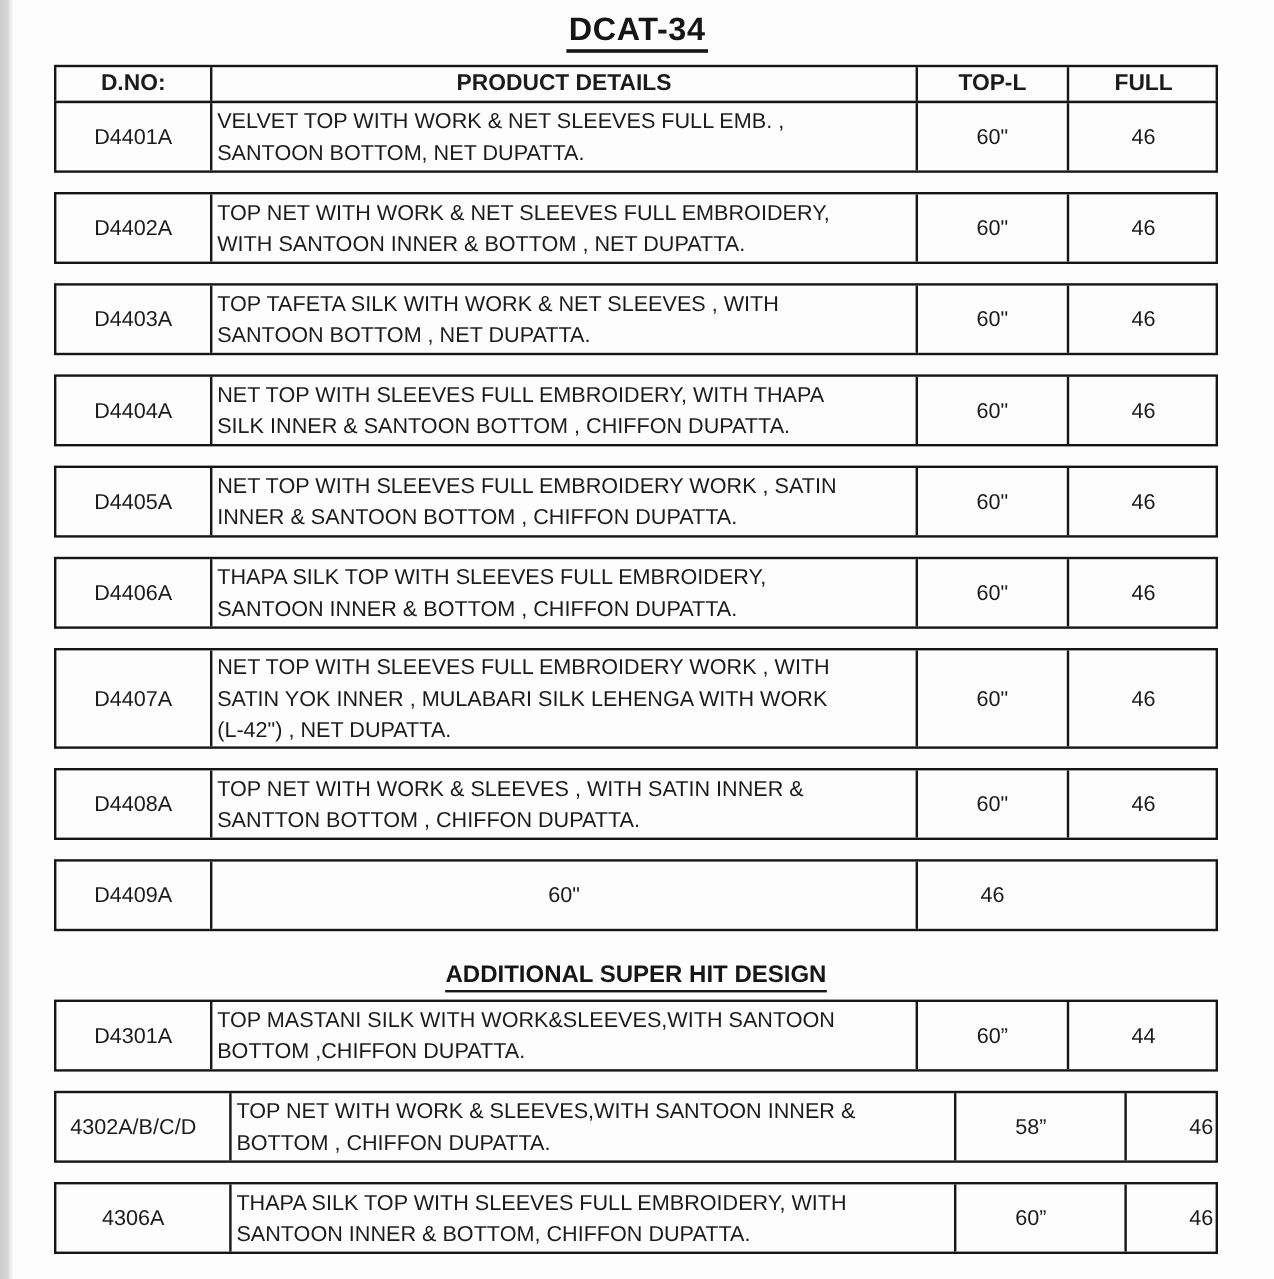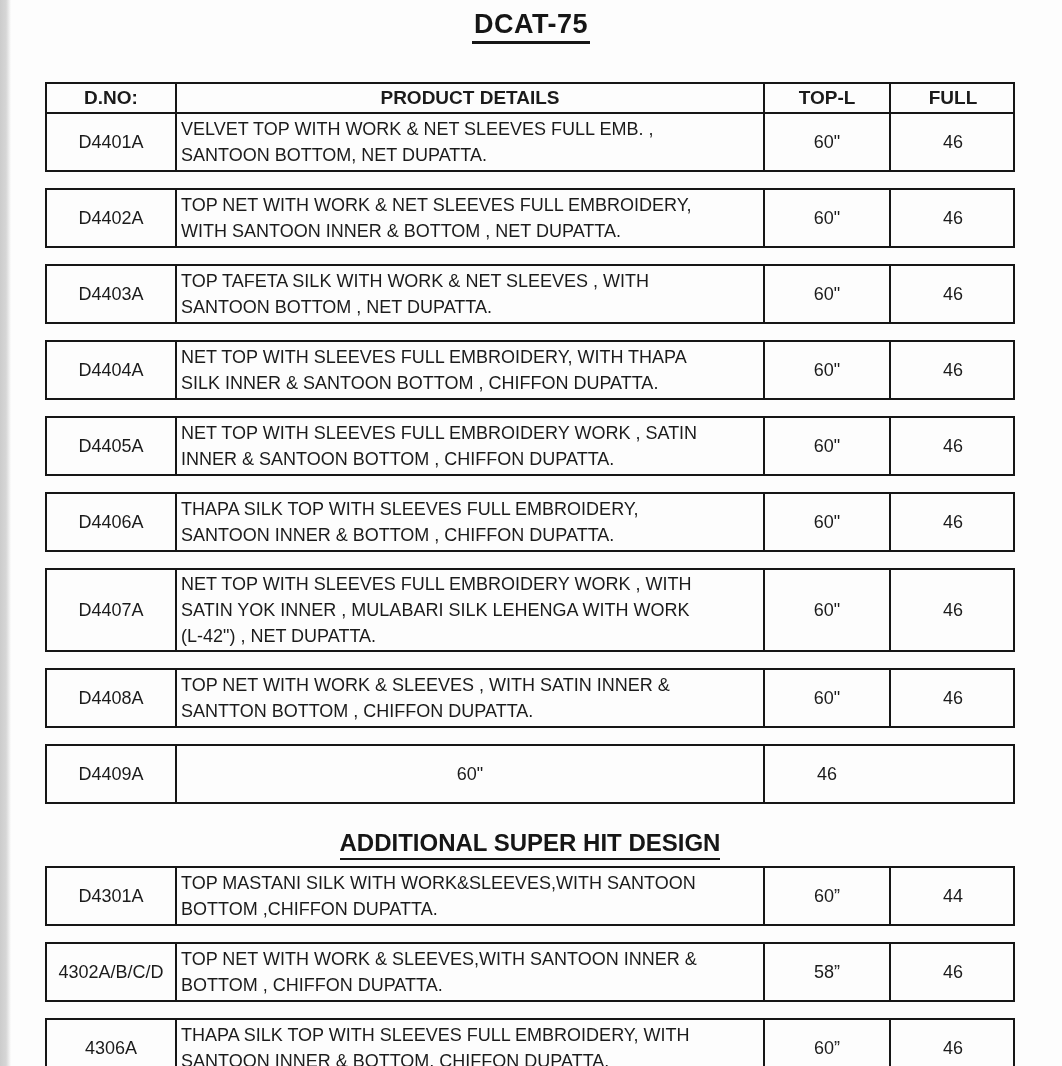--- a/index.html
+++ b/index.html
@@ -17,21 +17,21 @@
   }
   .title-wrap{ text-align:center; padding-top:9px; }
   .title{
     display:inline-block;
     font-size:27px;font-weight:bold;letter-spacing:.5px;
     border-bottom:3px solid #161616;
     padding:0 2px 1px 2px;
     color:#161616;
   }
   .content{ margin-left:45px; width:970px; }
-  .table-area{ margin-top:38px;border-radius:26px; }
+  .table-area{ margin-top:10px;border-radius:26px; }
   .row-box{
     display:grid;
     grid-template-columns:128px 588px 126px 126px;
     border:2px solid #161616;
     background:#fdfdfd;
     box-sizing:border-box;
     width:970px;
   }
   .cell{
     display:flex;align-items:center;
@@ -55,35 +55,35 @@
   .header-box .cell.c-details{ justify-content:center;text-align:left;white-space:normal; }
   #rows-main > .row-box:first-child{ margin-top:-2px; }
   #rows-main > .row-box:not(:first-child){ margin-top:16px; }
   .section-heading{
     text-align:center;
     margin-top:25px;
     margin-bottom:6px;
   }
   .section-heading span{
     display:inline-block;
-    font-size:24px;font-weight:bold;
+    font-size:20px;font-weight:bold;
     border-bottom:2.5px solid #161616;
     padding-bottom:1px;
     color:#161616;
   }
-  #rows-additional > .row-box:not(:first-child){ margin-top:16px; }
+  #rows-additional > .row-box:not(:first-child){ margin-top:16px;gap:16px; }
 </style>
 </head>
 <body>
 
 <div class="sheet">
   <div class="scan-edge"></div>
 
   <div class="title-wrap">
-    <span class="title">DCAT-75</span>
+    <span class="title">DCAT-34</span>
   </div>
 
   <div class="content">
     <div class="table-area">
       <div class="row-box header-box">
         <div class="cell c-dno">D.NO:</div>
         <div class="cell c-details">PRODUCT DETAILS</div>
         <div class="cell c-topl">TOP-L</div>
         <div class="cell c-bust">FULL</div>
       </div>

